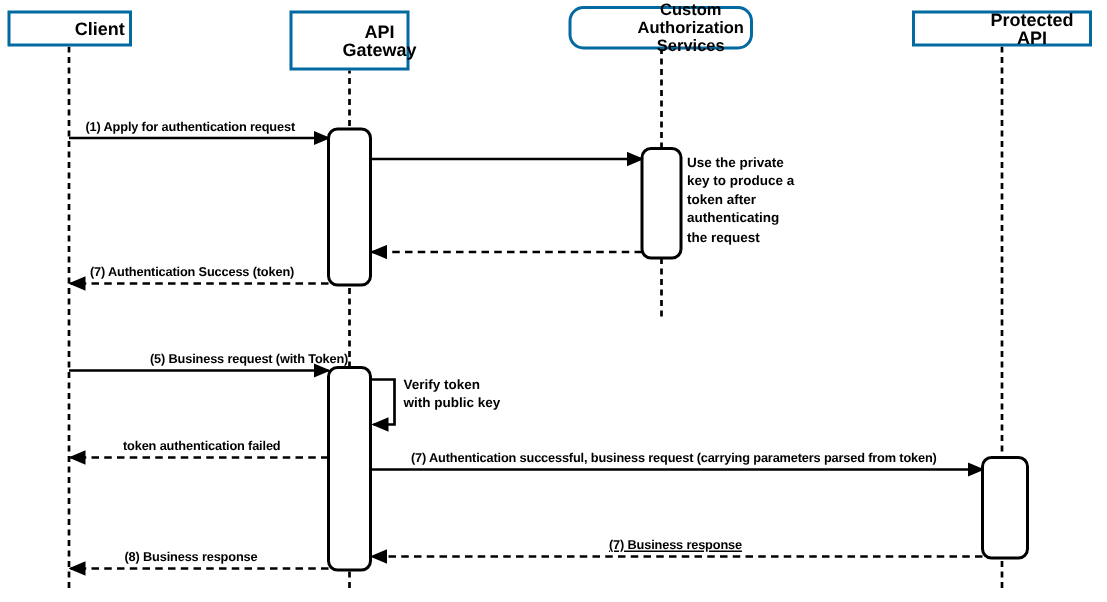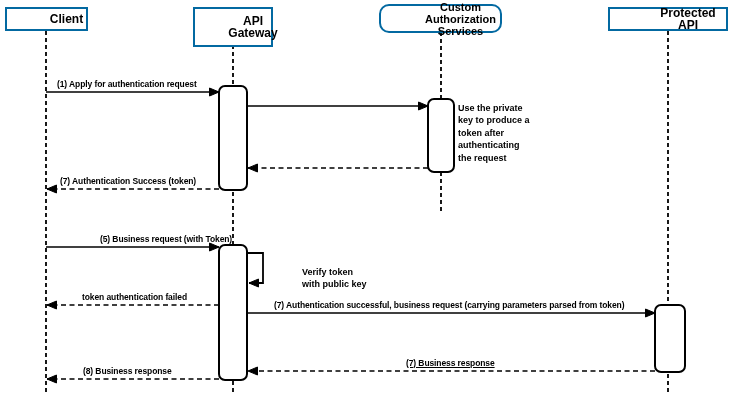--- a/index.html
+++ b/index.html
@@ -106,21 +106,21 @@
   <div class="participant" style="left:193px; top:7px; width:80px; height:40px;">API Gateway</div>
 
   <div class="participant small" style="left:379px; top:4px; width:123px; height:29px;border-radius:10px;">Custom Authorization
 Services</div>
 
   <div class="participant" style="left:608px; top:7px; width:120px; height:24px;">Protected API</div>
 
   <div class="msg" style="left:57px;  top:79px;">(1) Apply for authentication request</div>
   <div class="msg" style="left:60px;  top:176px;">(7) Authentication Success (token)</div>
   <div class="msg" style="left:68px;  top:234px;margin-left:32px;">(5) Business request (with Token)</div>
-  <div class="selfmsg" style="left:269px; top:266px;margin-left:33px;">Verify token
+  <div class="selfmsg" style="left:269px; top:250px;">Verify token
 with public key</div>
   <div class="msg" style="left:82px;  top:292px;">token authentication failed</div>
   <div class="msg" style="left:274px; top:300px;">(7) Authentication successful, business request (carrying parameters parsed from token)</div>
   <div class="msg" style="left:406px; top:358px;text-decoration:underline;">(7) Business response</div>
   <div class="msg" style="left:83px;  top:366px;">(8) Business response</div>
 
   <div class="note" style="left:458px; top:102px; width:90px;">Use the private
 key to produce a
 token after
 authenticating

